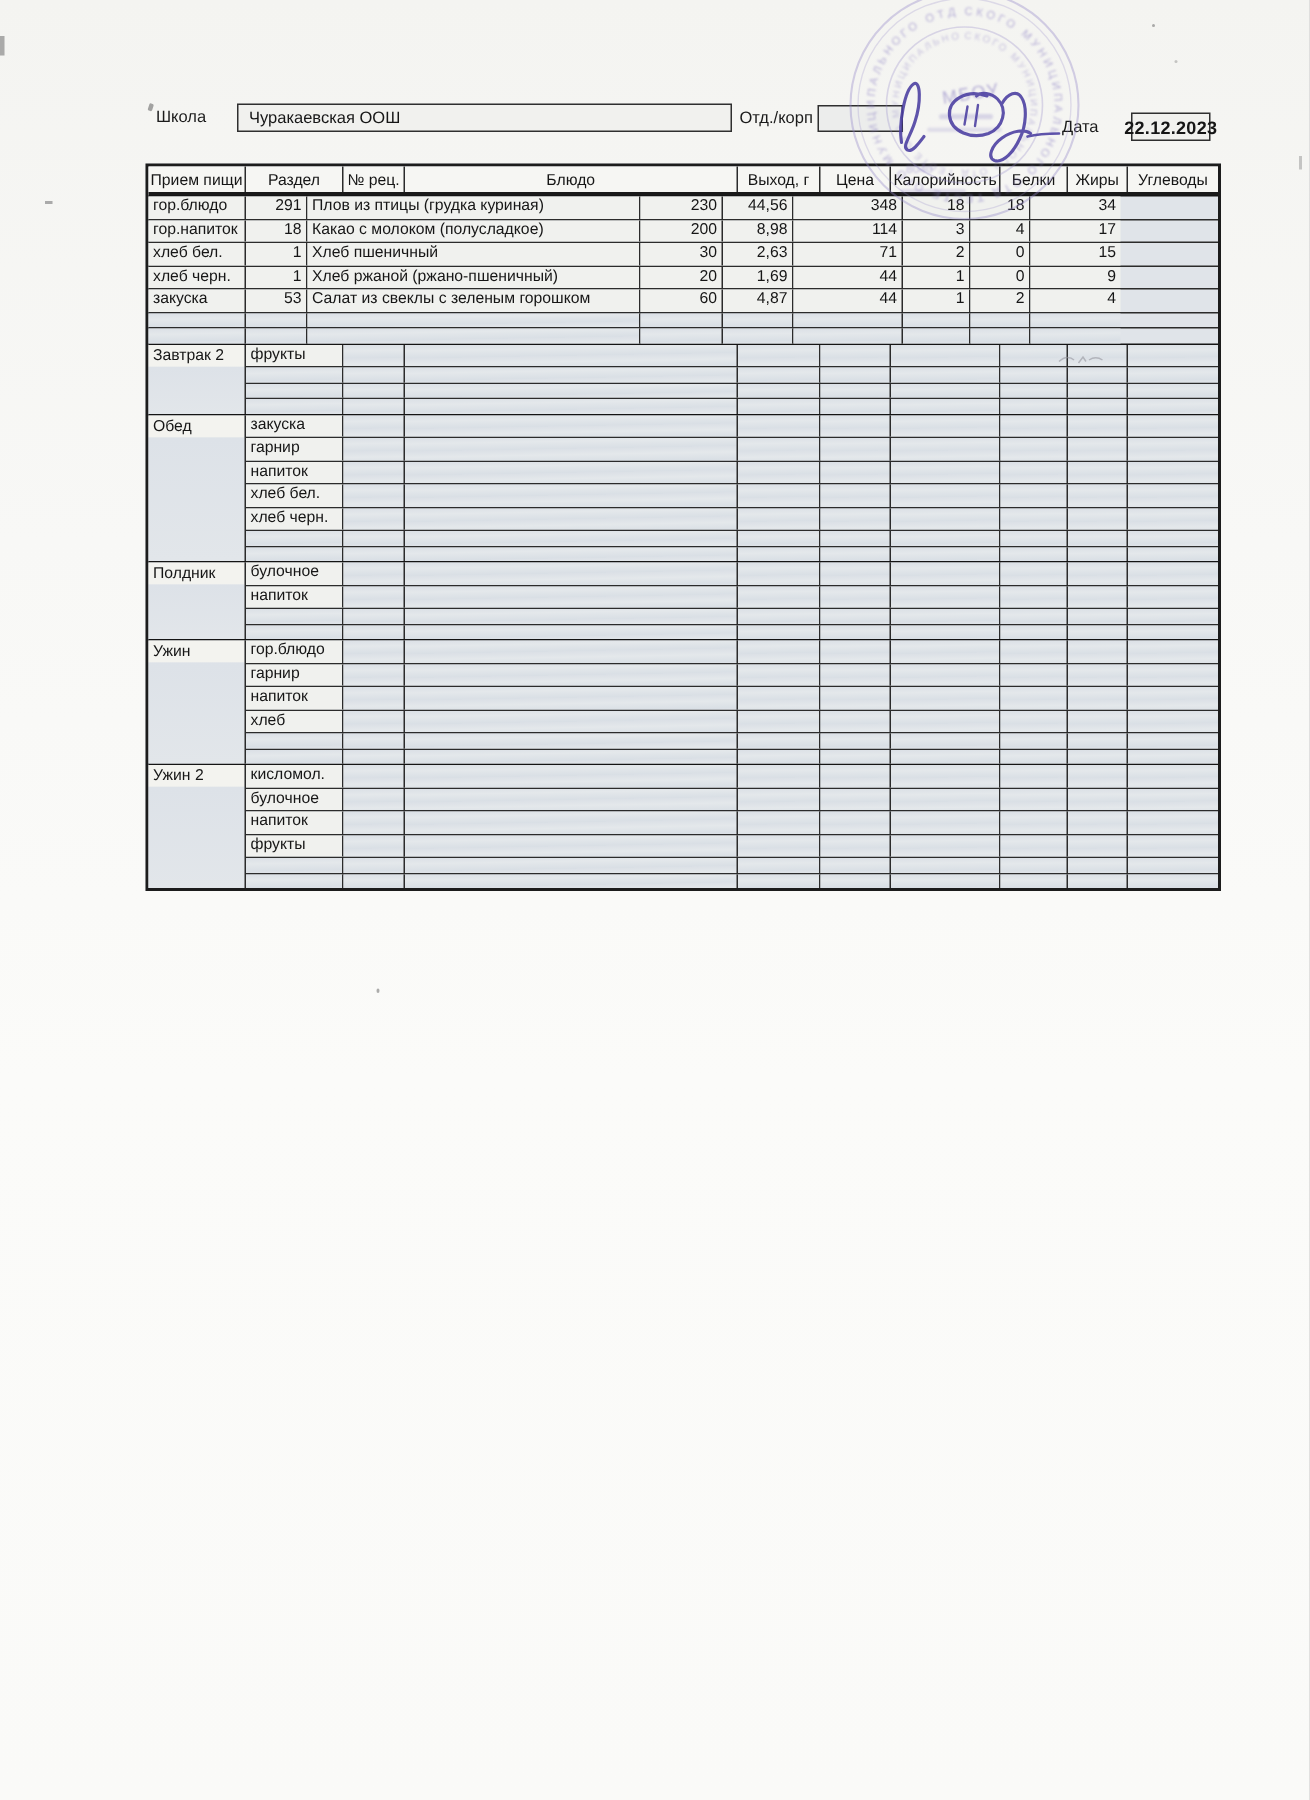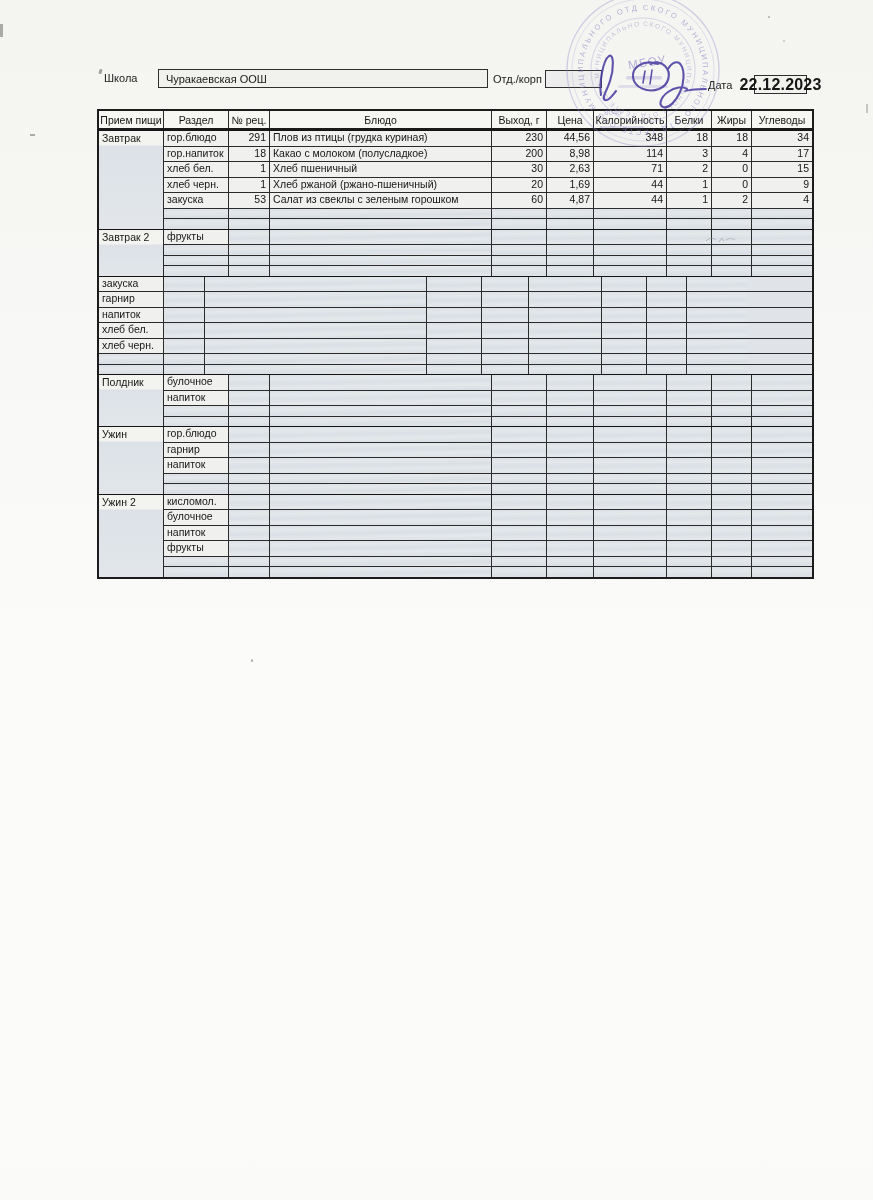--- a/index.html
+++ b/index.html
@@ -8,21 +8,21 @@
     background:linear-gradient(180deg,#f4f4f1 0%,#f8f8f6 30%,#fbfbf9 60%,#fafaf8 100%);
     font-family:"Liberation Sans", sans-serif;color:#161616;overflow:hidden;
   }
   
   .lbl{position:absolute;font-size:11px;color:#1b1b1b;}
   .fbox{position:absolute;border:1px solid #2f2f2f;background:#f1f1ee;font-size:11px;
         display:flex;align-items:center;box-sizing:border-box;}
   .fbox.school{left:158px;top:69px;width:330px;height:19px;padding-left:7px;}
   .fbox.dept{left:545px;top:70px;width:57px;height:18px;background:#ecedec;}
   .fbox.date{left:754px;top:75px;width:53px;height:19px;justify-content:center;
-             font-size:16px;font-weight:600;letter-spacing:.2px;}
+             font-size:12px;font-weight:600;letter-spacing:.2px;}
   
   .menu-table{
     position:absolute;left:97px;top:89px;width:713px;
     border:2px solid #1c1c1c;box-sizing:content-box;background:#e0e4e9;margin-top:20px;
   }
   .table-header-row{display:flex;height:17px;background:#f6f6f3;border-bottom:2px solid #1a1a1a;}
   .hcell{box-sizing:border-box;border-right:1px solid #2b2b2b;font-size:10.5px;
          display:flex;align-items:center;justify-content:center;white-space:nowrap;overflow:hidden;}
   .hcell:last-child{border-right:none;}
   .section{display:flex;border-top:1px solid #141414;}
@@ -75,21 +75,20 @@
         <div class="hcell" style="width: 41px;">№ рец.</div>
         <div class="hcell" style="width: 222px;">Блюдо</div>
         <div class="hcell" style="width: 55px;">Выход, г</div>
         <div class="hcell" style="width: 47px;">Цена</div>
         <div class="hcell" style="width: 73px;">Калорийность</div>
         <div class="hcell" style="width: 45px;">Белки</div>
         <div class="hcell" style="width: 40px;">Жиры</div>
         <div class="hcell" style="width: 60px;">Углеводы</div>
       </div>
       <div class="section">
-        <div class="meal-cell" style="width: 65px;">Завтрак</div>
         <div class="rows">
           <div class="row">
             <div class="cell al light" style="width: 65px;">гор.блюдо</div>
             <div class="cell ar light" style="width: 41px;">291</div>
             <div class="cell al light" style="width: 222px;">Плов из птицы (грудка куриная)</div>
             <div class="cell ar light" style="width: 55px;">230</div>
             <div class="cell ar light" style="width: 47px;">44,56</div>
             <div class="cell ar light" style="width: 73px;">348</div>
             <div class="cell ar light" style="width: 45px;">18</div>
             <div class="cell ar light" style="width: 40px;">18</div>
@@ -206,20 +205,21 @@
             <div class="cell ar" style="width: 55px;"></div>
             <div class="cell ar" style="width: 47px;"></div>
             <div class="cell ar" style="width: 73px;"></div>
             <div class="cell ar" style="width: 45px;"></div>
             <div class="cell ar" style="width: 40px;"></div>
             <div class="cell ar" style="width: 60px;"></div>
           </div>
         </div>
       </div>
       <div class="section">
+        <div class="meal-cell" style="width: 65px;">Обед</div>
         <div class="rows">
           <div class="row">
             <div class="cell al light" style="width: 65px;">закуска</div>
             <div class="cell ar" style="width: 41px;"></div>
             <div class="cell al" style="width: 222px;"></div>
             <div class="cell ar" style="width: 55px;"></div>
             <div class="cell ar" style="width: 47px;"></div>
             <div class="cell ar" style="width: 73px;"></div>
             <div class="cell ar" style="width: 45px;"></div>
             <div class="cell ar" style="width: 40px;"></div>
@@ -362,20 +362,31 @@
             <div class="cell al" style="width: 222px;"></div>
             <div class="cell ar" style="width: 55px;"></div>
             <div class="cell ar" style="width: 47px;"></div>
             <div class="cell ar" style="width: 73px;"></div>
             <div class="cell ar" style="width: 45px;"></div>
             <div class="cell ar" style="width: 40px;"></div>
             <div class="cell ar" style="width: 60px;"></div>
           </div>
           <div class="row">
             <div class="cell al light" style="width: 65px;">напиток</div>
+            <div class="cell ar" style="width: 41px;"></div>
+            <div class="cell al" style="width: 222px;"></div>
+            <div class="cell ar" style="width: 55px;"></div>
+            <div class="cell ar" style="width: 47px;"></div>
+            <div class="cell ar" style="width: 73px;"></div>
+            <div class="cell ar" style="width: 45px;"></div>
+            <div class="cell ar" style="width: 40px;"></div>
+            <div class="cell ar" style="width: 60px;"></div>
+          </div>
+          <div class="row">
+            <div class="cell al light" style="width: 65px;">хлеб</div>
             <div class="cell ar" style="width: 41px;"></div>
             <div class="cell al" style="width: 222px;"></div>
             <div class="cell ar" style="width: 55px;"></div>
             <div class="cell ar" style="width: 47px;"></div>
             <div class="cell ar" style="width: 73px;"></div>
             <div class="cell ar" style="width: 45px;"></div>
             <div class="cell ar" style="width: 40px;"></div>
             <div class="cell ar" style="width: 60px;"></div>
           </div>
           <div class="row empty">

